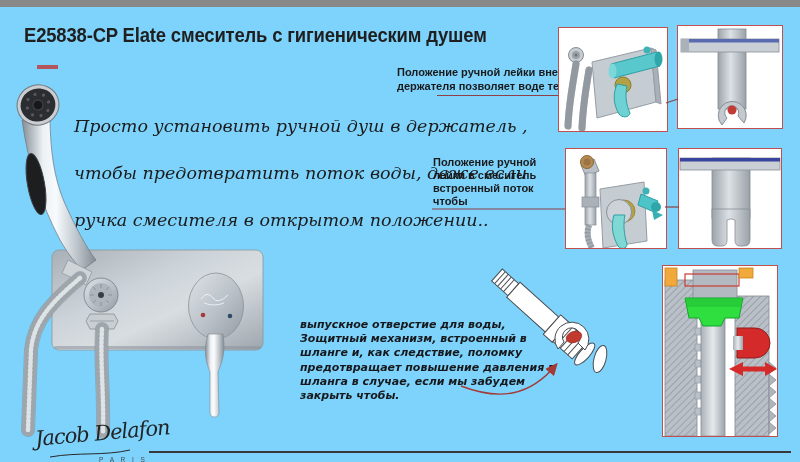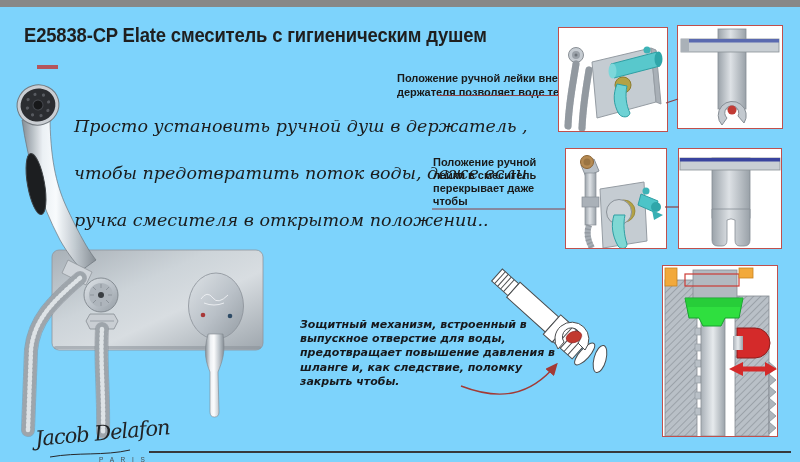--- a/index.html
+++ b/index.html
@@ -5,21 +5,21 @@
   html,body{margin:0;padding:0;background:#888;}
   #page-root{position:relative;width:800px;height:462px;background:#7dd3fc;overflow:hidden;
     font-family:"Liberation Sans",sans-serif;margin:7px auto;}
   .abs{position:absolute;}
   #title{left:24px;top:16px;font-size:21px;font-weight:bold;color:#1f1f1f;
     letter-spacing:-0.2px;transform:scaleX(.88);transform-origin:left top;white-space:nowrap;}
   #title-dash{left:37px;top:58px;width:21px;height:4px;background:#b4555c;}
   #intro{left:74px;top:96px;width:380px;font-family:"DejaVu Serif","Liberation Serif",serif;
     font-style:italic;font-size:17.5px;color:#1b1b1b;line-height:47px;white-space:nowrap;}
   .note{font-size:11px;font-weight:bold;color:#1a1a1a;line-height:13.5px;white-space:nowrap;}
-  #note1{left:397px;top:65px;}
+  #note1{left:397px;top:59px;}
   #note2{left:433px;top:149px;line-height:13px;}
   #note3{left:300px;top:311px;font-family:"DejaVu Sans","Liberation Sans",sans-serif;
     font-style:italic;font-weight:600;line-height:14.2px;color:#16181c;}
   .frame{border:1px solid #c0504d;background:#fff;}
   #box1{left:558px;top:20px;width:108px;height:103px;}
   #box2{left:677px;top:18px;width:104px;height:102px;}
   #box3{left:565px;top:141px;width:100px;height:99px;}
   #box4{left:678px;top:141px;width:102px;height:99px;}
   #box5{left:662px;top:258px;width:114px;height:170px;}
   .frame svg{display:block;}
@@ -132,28 +132,29 @@
     </g>
   </svg>
 
   <div id="note1" class="abs note">
     <div>Положение ручной лейки вне</div>
     <div>держателя позволяет воде течь</div>
   </div>
   <div id="note2" class="abs note">
     <div>Положение ручной</div>
     <div>лейки в смеситель</div>
-    <div>перекрывает даже</div>
+    <div>встроенный поток</div>
     <div>чтобы</div>
   </div>
   <div id="note3" class="abs note">
+    <div>выпускное отверстие для воды,</div>
     <div>Зощитный механизм, встроенный в</div>
-    <div>выпускное отверстие для воды,</div>
+    <div>шланге и, как следствие, поломку</div>
     <div>предотвращает повышение давления в</div>
-    <div>шланге и, как следствие, поломку</div>
+    <div>шланга в случае, если мы забудем</div>
     <div>закрыть чтобы.</div>
   </div>
 
   <div id="box1" class="abs frame">
     <svg width="108" height="103" viewBox="0 0 108 103">
       <circle cx="17" cy="27" r="7.5" fill="#c6ccd2" stroke="#8a9096"></circle>
       <circle cx="17" cy="27" r="4" fill="#9aa1a8"></circle>
         <circle cx="17" cy="27" r="1.5" fill="#6e747b"></circle>
       <g fill="none" stroke-linecap="round">
         <path d="M17,36 C14,55 10,75 9,98" stroke="#a6adb4" stroke-width="7"></path>

